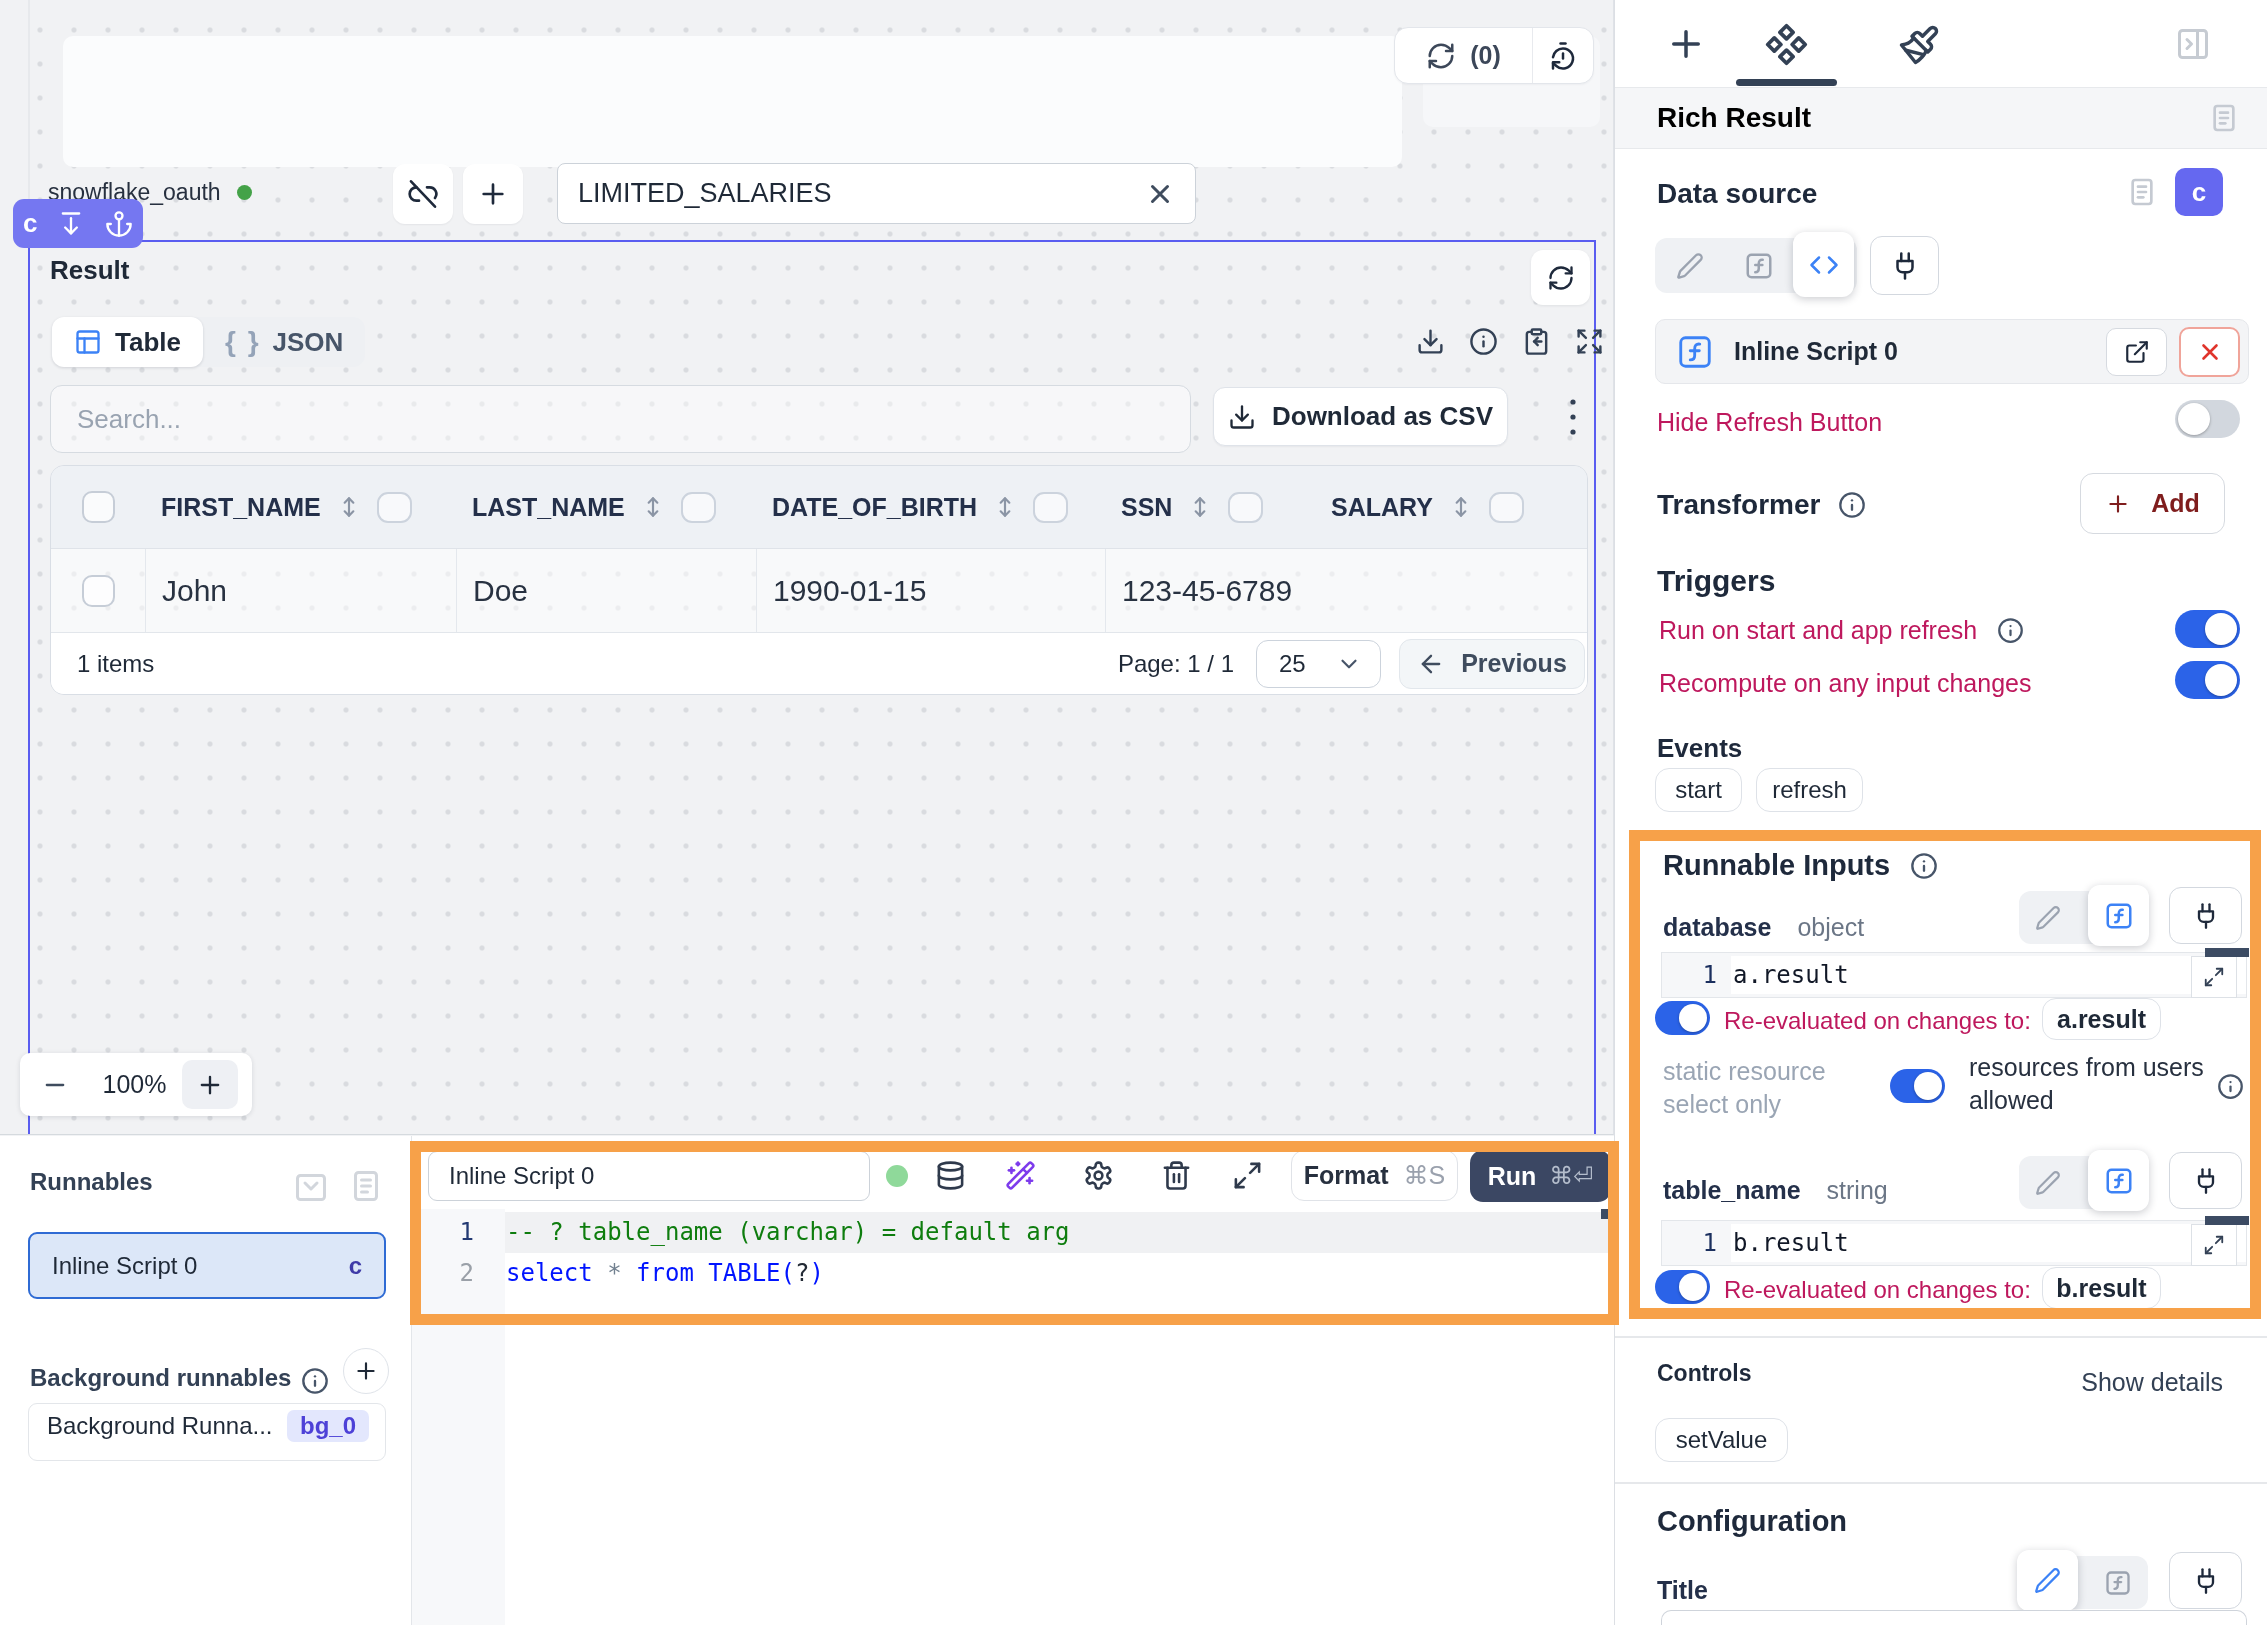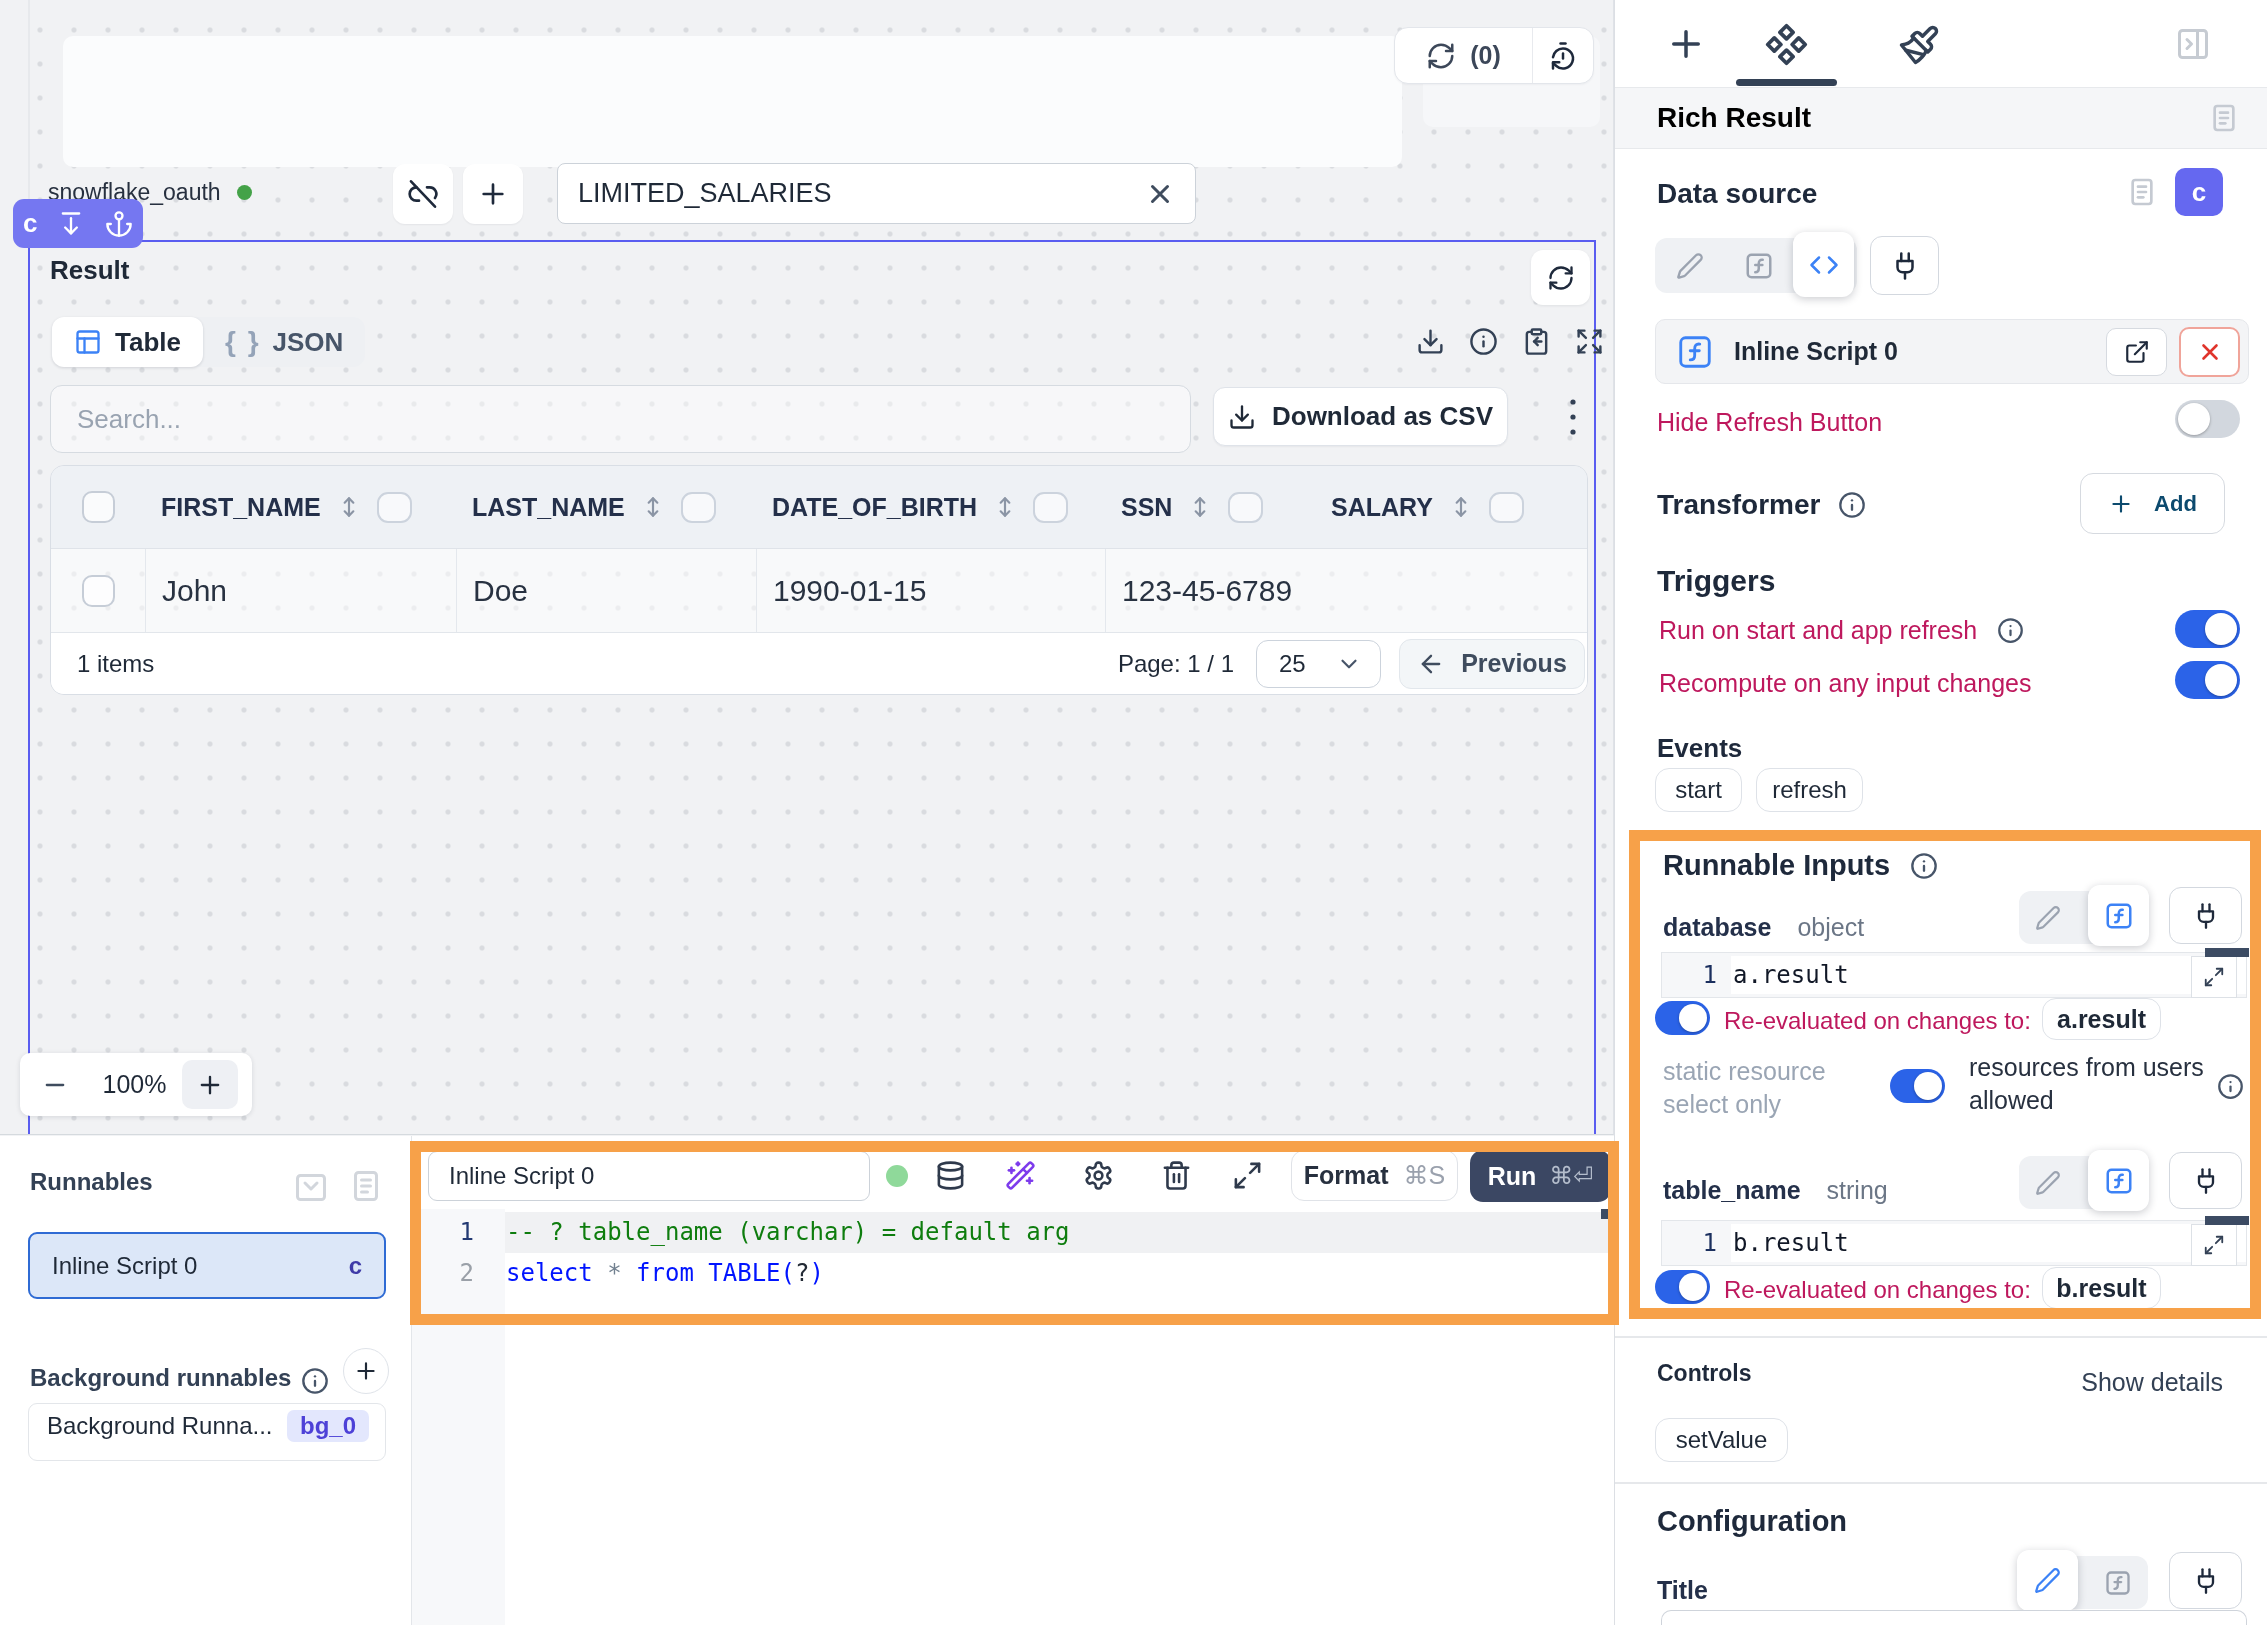--- a/index.html
+++ b/index.html
@@ -100,21 +100,21 @@
 .fsq-blue{color:#3c82f6;display:flex}
 .script-row .nm{font-size:25px;font-weight:700;color:#1f2937;margin-left:20px;flex:1}
 .mini-btn{width:61px;height:48px;background:#fff;border:1.5px solid #d6dae0;border-radius:10px;display:flex;align-items:center;justify-content:center;color:#1e293b}
 .xbtn{width:61px;height:50px;background:#fff;border:2px solid #f0a49a;border-radius:10px;display:flex;align-items:center;justify-content:center;color:#e0342b;margin-left:12px}
 .toggle{width:65px;height:38px;border-radius:19px;position:relative;flex:0 0 auto}
 .toggle .knob{position:absolute;top:3px;width:32px;height:32px;border-radius:50%;background:#fff;box-shadow:0 1px 3px rgba(0,0,0,.3)}
 .toggle-sm{width:55px;height:34px;border-radius:17px;position:relative}
 .toggle-sm .knob{position:absolute;top:3px;width:28px;height:28px;border-radius:50%;background:#fff;box-shadow:0 1px 3px rgba(0,0,0,.3)}
 .tg-on{background:#2b63e8}.tg-on .knob{right:3px}
 .tg-off{background:#d2d7de}.tg-off .knob{left:3px}
-.addbtn{width:145px;height:61px;background:#fff;border:1.5px solid #d6dae0;border-radius:13px;display:flex;align-items:center;justify-content:center;gap:20px;font-size:22px;font-weight:600;color:#0c4a6e}
+.addbtn{width:145px;height:61px;background:#fff;border:1.5px solid #d6dae0;border-radius:13px;display:flex;align-items:center;justify-content:center;gap:20px;font-size:25px;font-weight:600;color:#7f1d1d}
 .chip{background:#fff;border:1.5px solid #dee2e8;border-radius:14px;display:flex;align-items:center;justify-content:center;font-size:24px;color:#1f2937}
 .codefield{position:absolute;background:#f6f7f9;border:1.5px solid #e3e6ea;display:flex}
 .codefield .gut{width:69px;display:flex;align-items:center;justify-content:flex-end;padding-right:14px;font-family:"DejaVu Sans Mono",monospace;font-size:24px;font-weight:500;color:#1b2f5e}
 .codefield .val{flex:1;background:#fff;margin:3px 0;display:flex;align-items:center;padding-left:2px;font-family:"DejaVu Sans Mono",monospace;font-size:24px;color:#111827}
 .expandbtn{position:absolute;width:46px;height:42px;background:#fff;border:1.5px solid #dde1e6;display:flex;align-items:center;justify-content:center;color:#334155}
 .info-ic{color:#475569;display:flex}
 .divider{position:absolute;left:0;width:653px;height:1.5px;background:#e6e8eb}
 </style>
 </head>
 <body>

